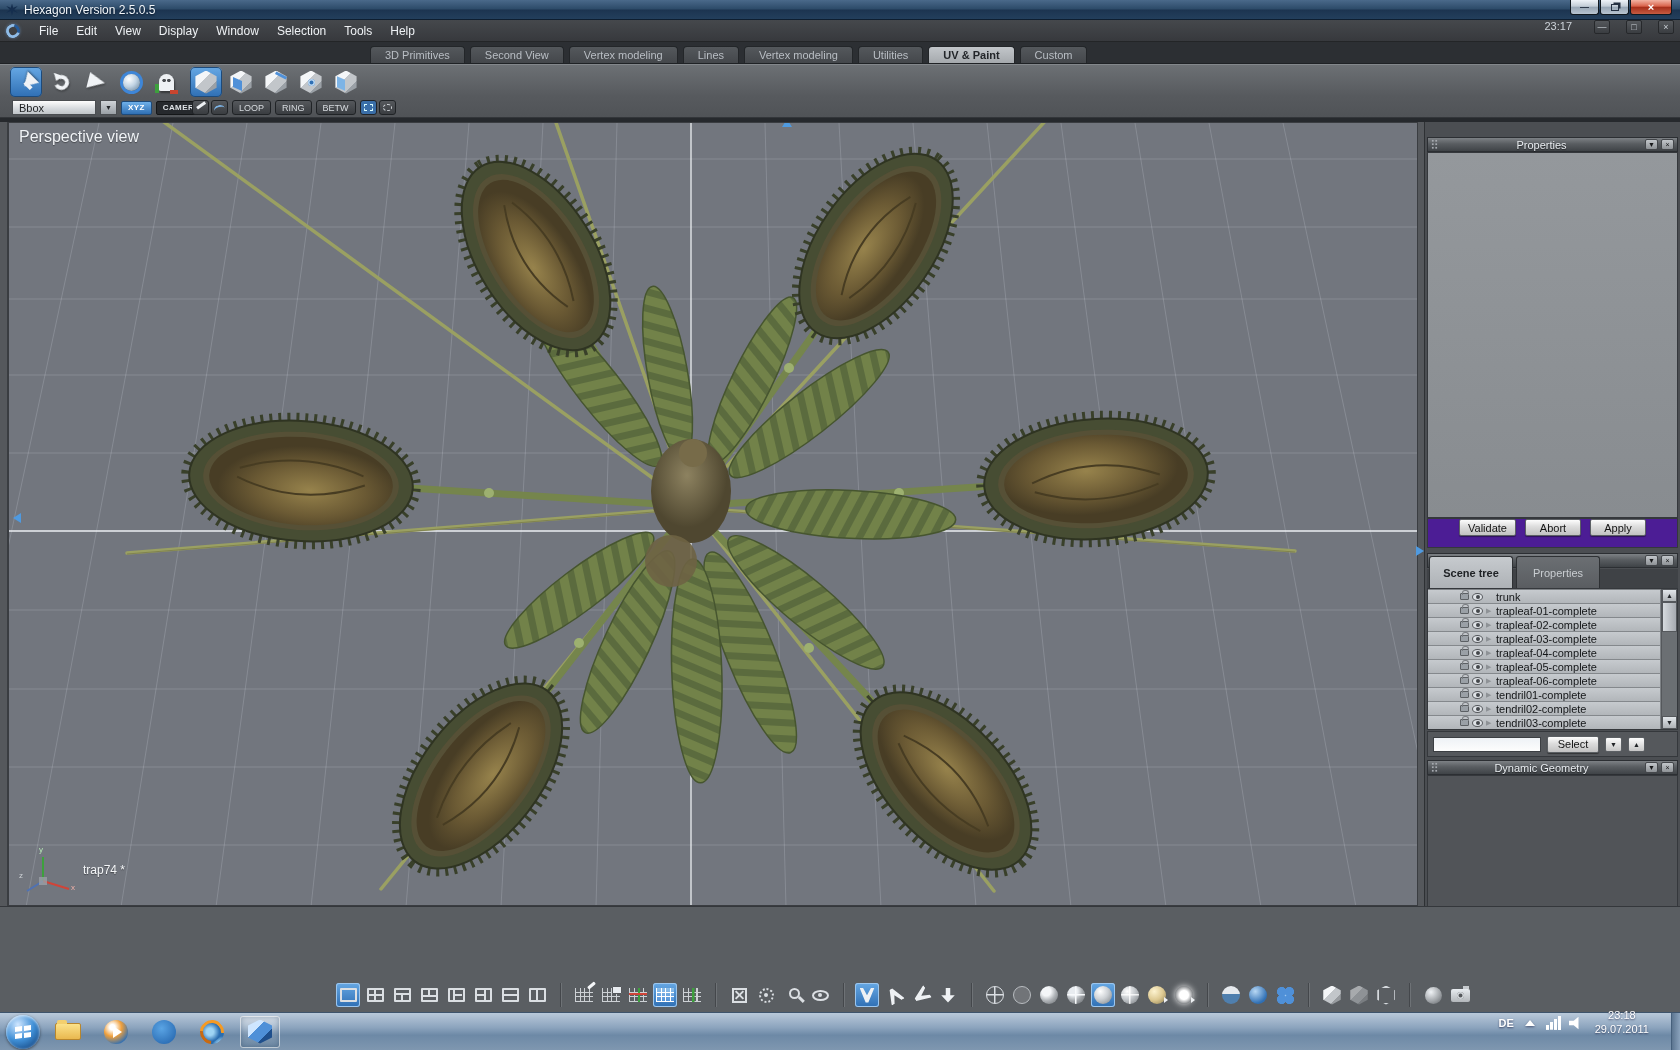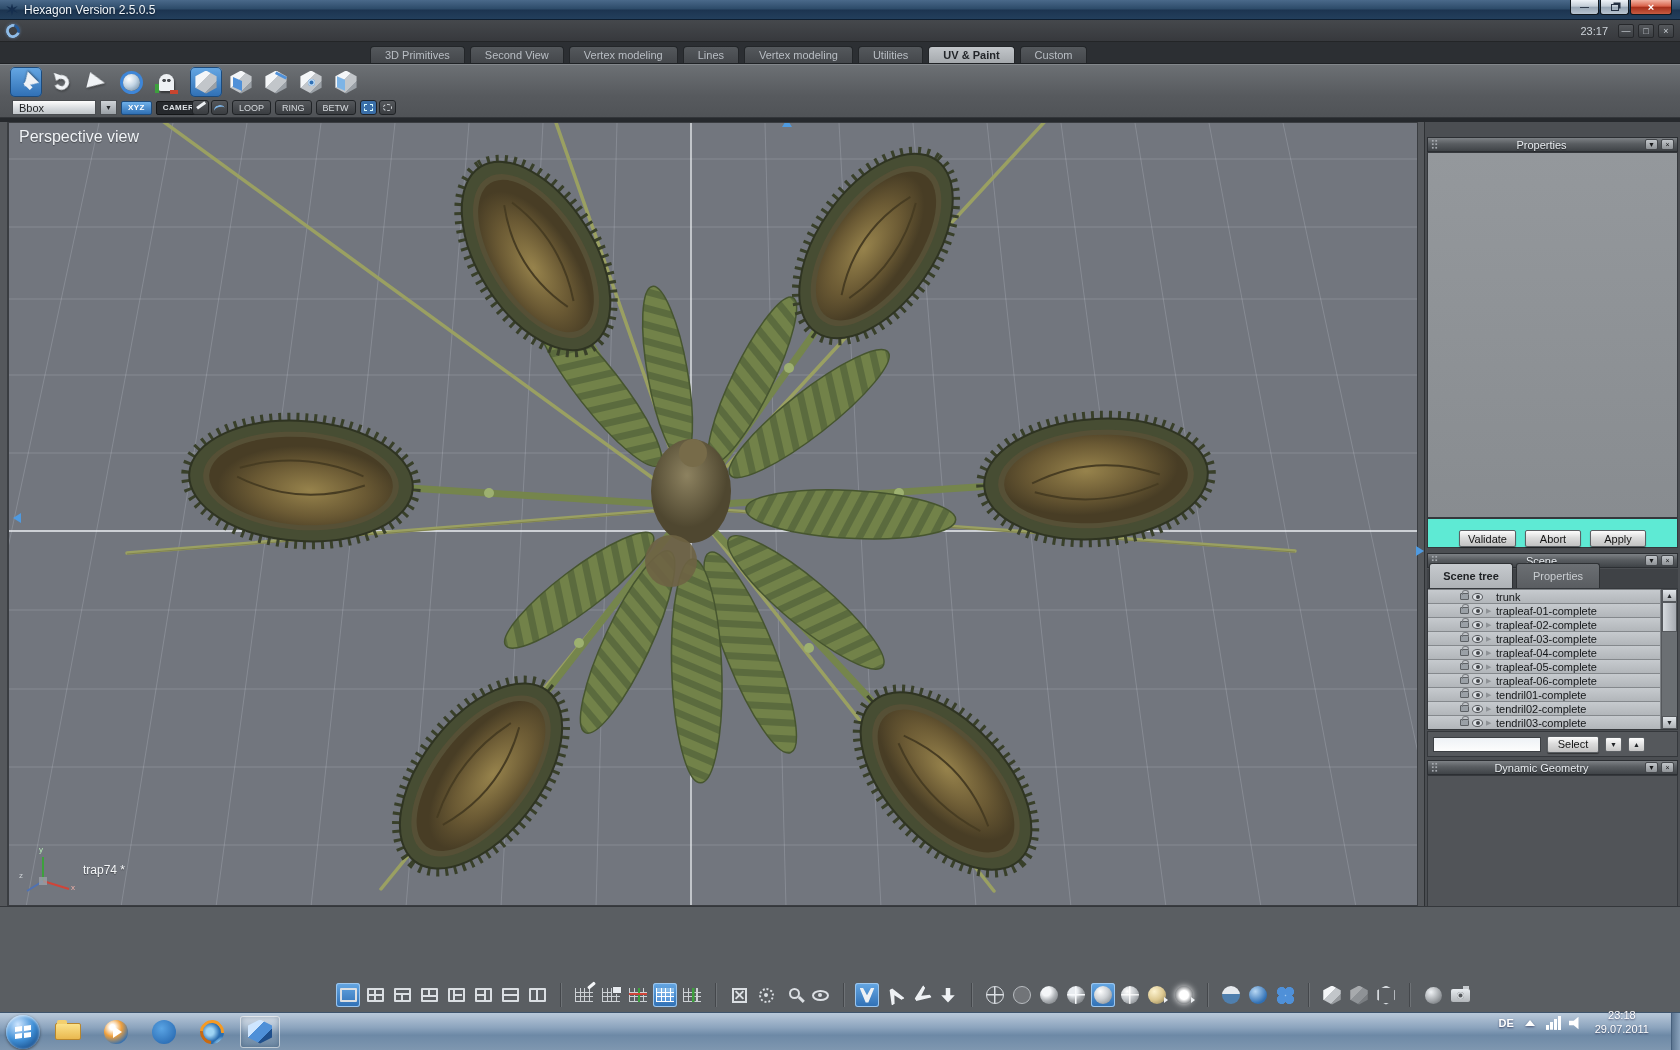--- a/index.html
+++ b/index.html
@@ -20,21 +20,21 @@
   font-size:9px;font-weight:bold;color:#243041;line-height:1}
 .wbtn.close{width:42px;background:linear-gradient(#f2b3a3,#d8624a 45%,#a42c18 50%,#c65c42);color:#fff;font-size:11px}
 .g-restore{width:8px;height:7px;border:1px solid #243041;box-shadow:2px -2px 0 -0.5px #243041;background:transparent}
 
 
 .menubar{position:absolute;left:0;top:20px;width:1680px;height:22px;background:linear-gradient(#45484c,#37393d);
   border-bottom:1px solid #232527;display:flex;align-items:center;gap:2px;padding-left:6px}
 .g-ringlogo{width:14px;height:14px;border-radius:50%;border:3px solid #8fbce8;border-right-color:#245a9a;
   transform:rotate(-30deg);margin-right:8px;box-shadow:0 0 3px rgba(130,180,240,.5)}
 .menu-item{font-size:12px;color:#eef1f4;padding:2px 9px;cursor:default}
-.menu-right{position:absolute;right:6px;top:0;height:22px;display:flex;align-items:center;gap:4px}
+.menu-right{position:absolute;right:6px;top:0;height:22px;display:flex;gap:16px}
 .menu-clock{font-size:11px;color:#cdd3d9;margin-right:6px}
 .mdibtn{width:16px;height:14px;display:flex;align-items:center;justify-content:center;font-size:9px;color:#c9cfd5;
   background:linear-gradient(#55585c,#3a3d41);border:1px solid #26282b;border-radius:2px}
 
 
 .tabstrip{position:absolute;left:0;top:42px;width:1680px;height:22px;background:#2c2f33;display:flex;align-items:flex-end;
   padding-left:370px;gap:5px;border-bottom:1px solid #1f2225}
 .rtab{height:17px;padding:1px 14px;font-size:11px;color:#b9bec4;background:linear-gradient(#54585c,#44474b);
   border:1px solid #232629;border-bottom:none;border-radius:4px 4px 0 0;display:flex;align-items:center}
 .rtab.active{background:linear-gradient(#c2c6ca,#a5a9ad);color:#23262a;font-weight:bold}
@@ -134,27 +134,27 @@
 
 
 .rpanel{position:absolute;left:1424px;top:122px;width:256px;height:848px;background:#4b4e52;border-left:1px solid #2e3134}
 .phdr{position:absolute;left:2px;right:2px;height:15px;background:linear-gradient(#7d8185,#595d61 45%,#3f4347);
   border:1px solid #2c2f33;display:flex;align-items:center;padding:0 3px;gap:3px}
 .grip{width:7px;height:11px;background:radial-gradient(circle,#a6aab0 1px,transparent 1.2px);background-size:3.5px 3.5px}
 .phdr .ptitle{flex:1;text-align:center;font-size:11px;color:#e8ecf0;text-shadow:0 1px 1px rgba(0,0,0,.5)}
 .hbtn{width:13px;height:11px;background:linear-gradient(#c2c6ca,#8e9296);border:1px solid #44474b;border-radius:2px;
   display:flex;align-items:center;justify-content:center;font-size:7px;color:#17181a;line-height:1}
 .props-body{position:absolute;left:2px;right:2px;top:30px;height:366px;background:linear-gradient(#94989c,#888c90);border:1px solid #35383c}
-.btnrow{position:absolute;left:2px;right:2px;top:396px;height:30px;background:#5eead4;border:1px solid #35383c;
-  display:flex;align-items:flex-end;justify-content:center;gap:9px}
+.btnrow{position:absolute;left:2px;right:2px;top:396px;height:30px;background:#4c1d95;border:1px solid #35383c;
+  display:flex;align-items:flex-start;justify-content:center;gap:9px}
 .pushbtn{min-width:56px;height:17px;background:linear-gradient(#fdfdfd,#dcdcdc 45%,#c2c2c2);border:1px solid #5c6064;
   border-radius:2px;color:#141414;font-size:11px;display:flex;align-items:center;justify-content:center;padding:0 8px;
   box-shadow:0 1px 1px rgba(0,0,0,.4)}
 .scenetabs{position:absolute;left:2px;right:2px;top:447px;height:19px;background:#3f4246;display:flex;align-items:flex-end;gap:3px;padding:0 2px}
-.stab{height:25px;flex:0 0 84px;font-size:11px;display:flex;align-items:center;justify-content:center;
+.stab{height:32px;flex:0 0 84px;font-size:11px;display:flex;align-items:center;justify-content:center;
   background:linear-gradient(#6b6f73,#5a5d61);color:#c9cdd1;border:1px solid #2e3134;border-bottom:none;border-radius:3px 3px 0 0}
 .stab.active{background:linear-gradient(#c6cace,#aeb2b6);color:#202326;font-weight:bold}
 .tree{position:absolute;left:2px;right:2px;top:466px;height:142px;background:#7e8286;border:1px solid #35383c;overflow:hidden}
 .tree-inner{position:absolute;left:0;right:17px;top:1px}
 .tree-row{height:14px;display:flex;align-items:center;gap:3px;padding-left:32px;
   background:linear-gradient(#c6cace,#b2b6ba);border-bottom:1px solid #84888c;font-size:11px;color:#141618}
 .lock-ic{width:9px;height:7px;background:#9aa0a6;border:1px solid #5c6064;position:relative;border-radius:1px}
 .lock-ic::before{content:"";position:absolute;left:1px;top:-4px;width:5px;height:4px;border:1.5px solid #7a7e82;border-bottom:none;border-radius:3px 3px 0 0}
 .eye-ic{width:11px;height:8px;border:1px solid #55585c;border-radius:50%;background:#dfe3e7;position:relative}
 .eye-ic::after{content:"";position:absolute;left:3px;top:1.5px;width:4px;height:4px;border-radius:50%;background:#44474b}
@@ -304,20 +304,31 @@
       <div class="wbtn">—</div>
       <div class="wbtn">
           <span class="g-restore"></span>
         </div>
       <div class="wbtn close">×</div>
     </div>
   </div>
 
   <div class="menubar">
     <span class="g-ringlogo"></span>
+    <div style="display:flex">
+
+    <span class="menu-item">File</span>
+        <span class="menu-item">Edit</span>
+        <span class="menu-item">View</span>
+        <span class="menu-item">Display</span>
+        <span class="menu-item">Window</span>
+        <span class="menu-item">Selection</span>
+        <span class="menu-item">Tools</span>
+        <span class="menu-item">Help</span>
+      </div>
     <div class="menu-right">
       <span class="menu-clock">23:17</span>
       <div class="mdibtn">—</div>
       <div class="mdibtn">□</div>
       <div class="mdibtn">×</div>
     </div>
   </div>
 
   <div class="tabstrip">
 

